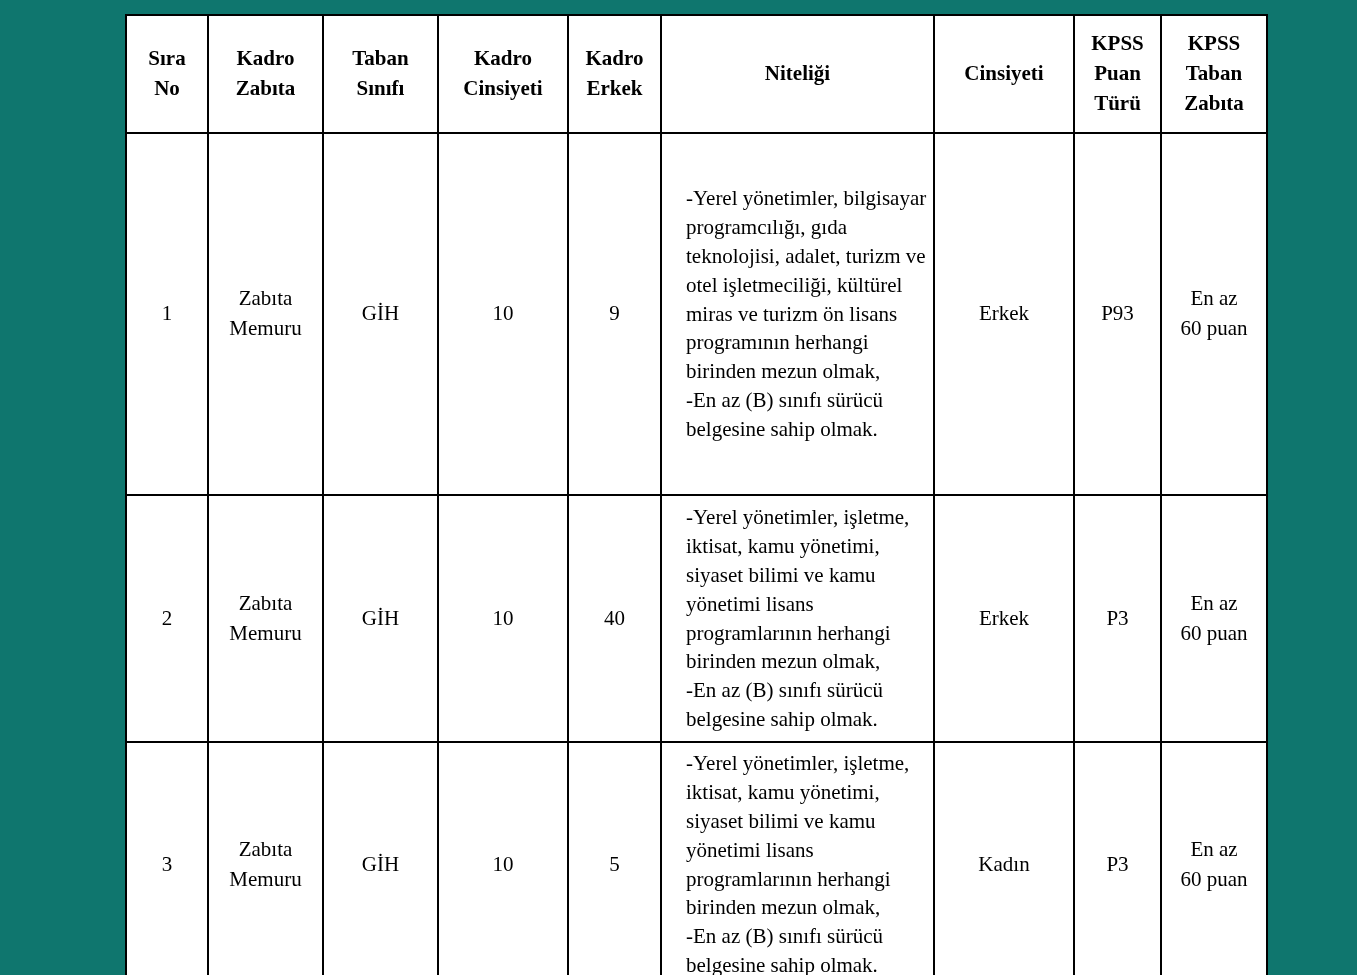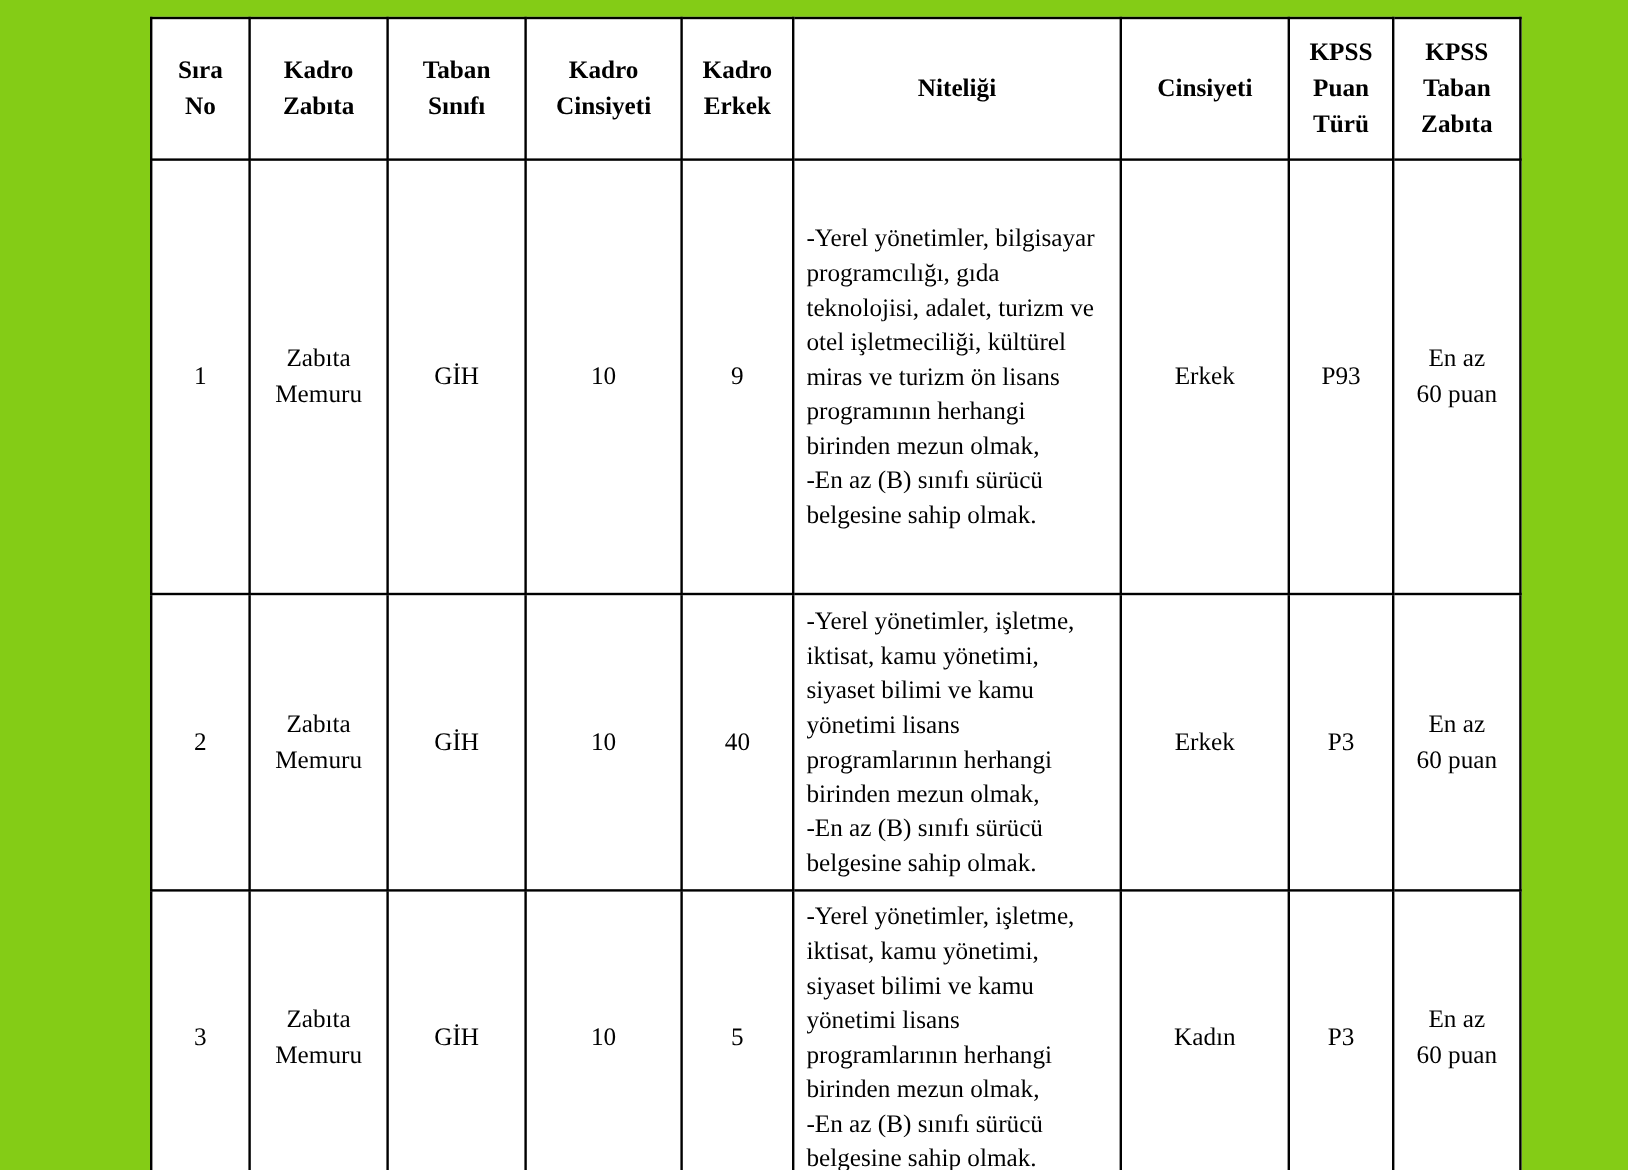--- a/index.html
+++ b/index.html
@@ -7,21 +7,21 @@
     padding: 0;
     background: #ffffff;
     width: 1357px;
     height: 975px;
     overflow: hidden;
   }
   .page {
     position: relative;
     width: 1357px;
     height: 975px;
-    background: #84cc16;
+    background: #0f766e;
     font-family: "Liberation Serif", "DejaVu Serif", serif;
     color: #000000;
   }
   table.doc-table {
     position: absolute;
     left: 125px;
     top: 14px;
     border-collapse: collapse;
     table-layout: fixed;
     width: 1141px;
@@ -42,21 +42,21 @@
   }
   thead th {
     font-weight: bold;
     height: 108px;
   }
   tbody tr.row-1 td { height: 352px; }
   tbody tr.row-2 td { height: 237px; }
   tbody tr.row-3 td { height: 235px; }
   td.cell-niteligi {
     text-align: left;
-    padding-left: 10px;
+    padding-left: 24px;
     padding-right: 6px;
     line-height: 1.38;
   }
   td.cell-taban {
     padding-left: 16px;
     padding-right: 16px;
   }
   
   col.c-sira   { width: 82px; }
   col.c-unvan  { width: 115px; }

